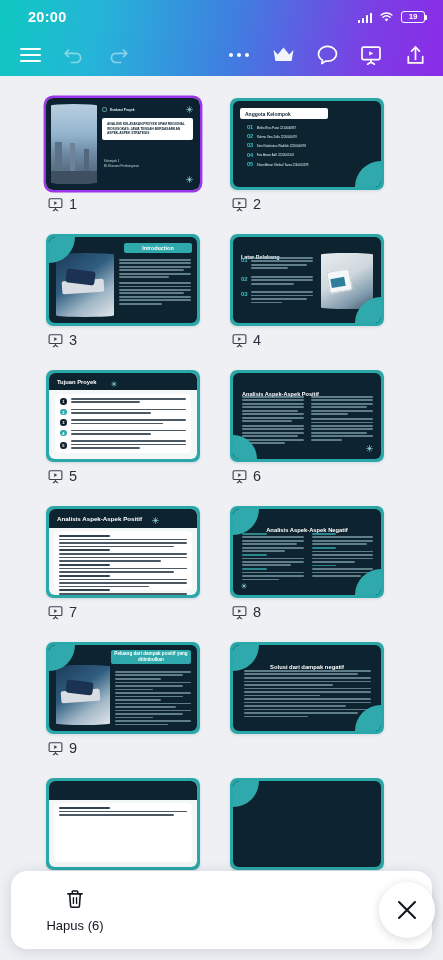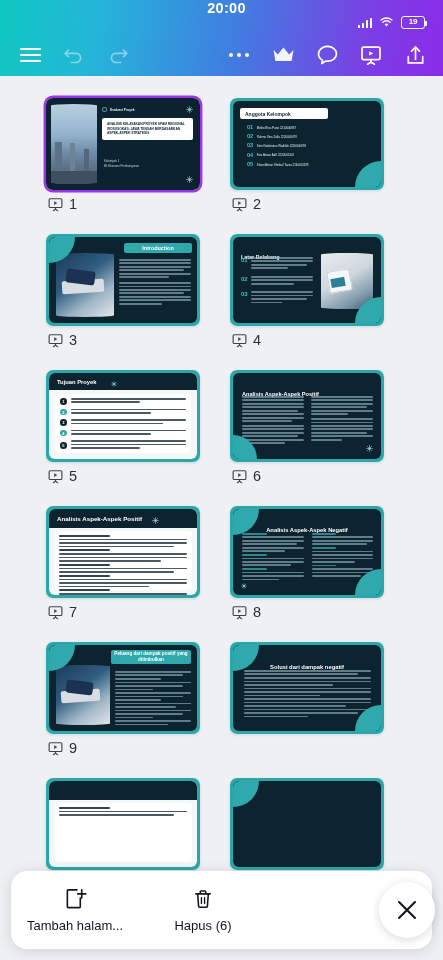--- a/index.html
+++ b/index.html
@@ -12,21 +12,21 @@
   .app{ position:relative; width:443px; height:960px; }
 
   
   .header{
     position:absolute; top:0; left:0; width:443px; height:76px;
     background:linear-gradient(100deg,#0fc8c0 0%,#25b5d8 22%,#3f7fe0 52%,#7b3fe4 82%,#8a2be8 100%);
     z-index:30;
   }
   .statusbar{
     height:34px; display:flex; align-items:center;
-    padding:0 18px 0 28px; color:#fff;flex-direction:column;
+    padding:0 18px 0 28px; color:#fff;
   }
   .clock{ font-size:14.5px; font-weight:bold; letter-spacing:.3px; }
   .sb-right{ margin-left:auto; display:flex; align-items:center; gap:7px; }
   .bars{ display:flex; align-items:flex-end; gap:1.5px; height:11px; }
   .bars i{ width:2.4px; background:#fff; border-radius:.5px; display:block; }
   .bars i:nth-child(1){height:3px}
   .bars i:nth-child(2){height:5px}
   .bars i:nth-child(3){height:7.5px}
   .bars i:nth-child(4){height:10px}
   .wifi svg{display:block}
@@ -816,27 +816,20 @@
               <div class="corner-tl"></div>
             </div>
           </div>
         </div>
       </div>
 
     </div>
   </div>
 
   <div class="sheet">
-    <div class="sheet-item">
-      <svg width="23" height="24" viewBox="0 0 24 24">
-        <path d="M13.5 2.5 H4.5 a1 1 0 0 0 -1 1 V20 a1 1 0 0 0 1 1 H16 a1 1 0 0 0 1 -1 V11" stroke="#12161f" stroke-width="1.7" fill="none" stroke-linecap="round"></path>
-        <path d="M18.5 2.5 V11 M14.3 6.7 H22.7" stroke="#12161f" stroke-width="1.7" stroke-linecap="round"></path>
-      </svg>
-      <span class="s-lbl">Tambah halam...</span>
-    </div>
     <div class="sheet-item">
       <svg width="22" height="24" viewBox="0 0 24 24">
         <path d="M4.2 6.4 H19.8" stroke="#12161f" stroke-width="1.7" stroke-linecap="round"></path>
         <path d="M9 6.4 V4.2 a1 1 0 0 1 1 -1 h4 a1 1 0 0 1 1 1 V6.4" stroke="#12161f" stroke-width="1.7" fill="none"></path>
         <path d="M6.2 6.4 L7.2 20 a1 1 0 0 0 1 1 h7.6 a1 1 0 0 0 1 -1 L17.8 6.4" stroke="#12161f" stroke-width="1.7" fill="none"></path>
         <path d="M10.3 10.5 V16.8 M13.7 10.5 V16.8" stroke="#12161f" stroke-width="1.5" stroke-linecap="round"></path>
       </svg>
       <span class="s-lbl">Hapus (6)</span>
     </div>
     <div class="sheet-item">

